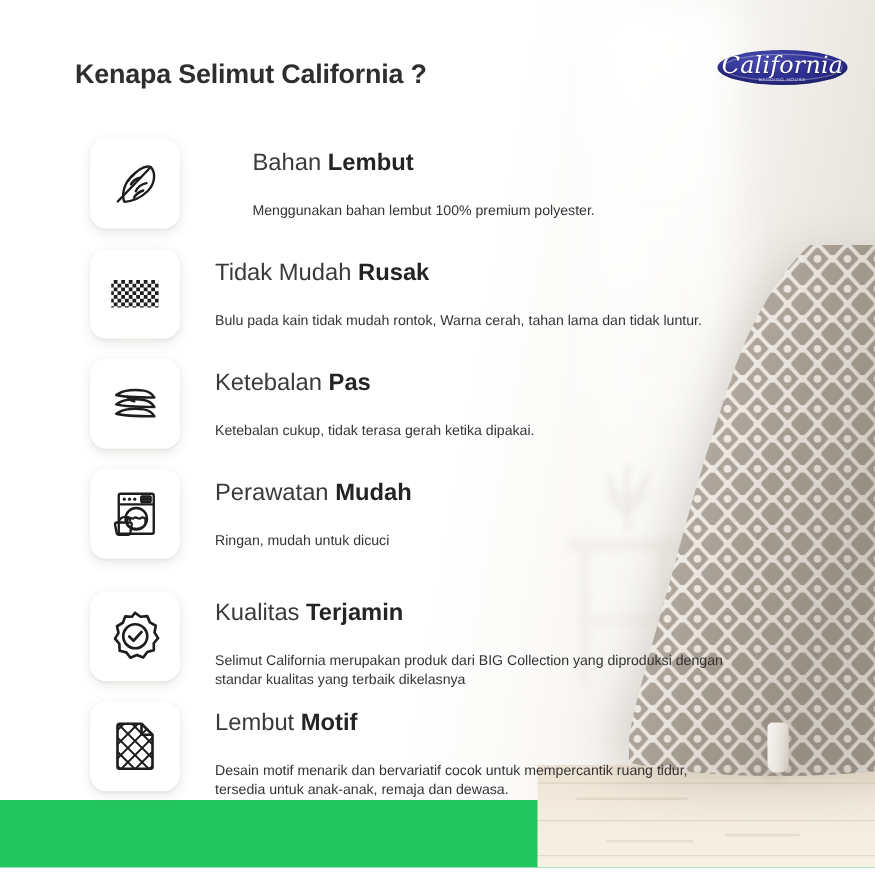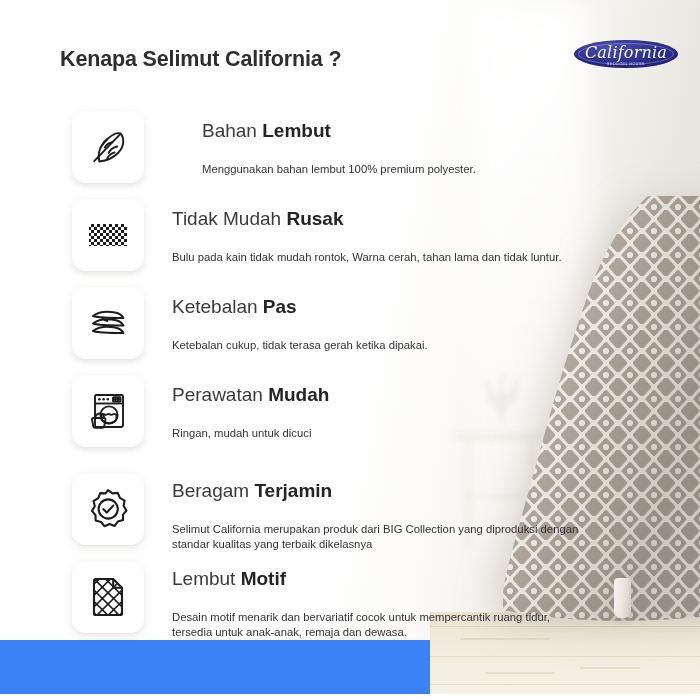--- a/index.html
+++ b/index.html
@@ -11,21 +11,21 @@
     height: 700px;
     font-family: "Liberation Sans", sans-serif;
     background: #ffffff;
     overflow: hidden;
   }
   .canvas {
     position: relative;
     width: 700px;
     height: 694px;
     overflow: hidden;
-    background: #3b82f6;
+    background: #22c55e;
   }
 
   
   .bg-photo {
     position: absolute;
     inset: 0;
     overflow: hidden;
   }
   .bg-wall {
     position: absolute;
@@ -128,21 +128,21 @@
     position: absolute;
     left: 4px; top: 3px; right: 4px; bottom: 3px;
     border: 1px solid rgba(255,255,255,.30);
     border-radius: 50%;
   }
   .brand-script {
     position: absolute;
     left: 0; right: 0; top: 3px;
     font-family: "DejaVu Serif", serif;
     font-style: italic;
-    font-size: 16px;
+    font-size: 19px;
     line-height: 19px;
     color: #ffffff;
     letter-spacing: .2px;
     text-shadow: 0 1px 1px rgba(0,0,0,.35);
   }
   .brand-sub {
     position: absolute;
     left: 0; right: 0; bottom: 1px;
     font-size: 3.6px;
     line-height: 5px;
@@ -407,21 +407,21 @@
                      L24.5 38.0 L19.4 40.2 L16.0 35.9 L10.7 34.6 L10.5 29.1
                      L7.0 24.9 L9.8 20.3 L8.6 15.0 L13.3 12.2 L15.2 7.1
                      L20.6 7.4 Z"></path>
             <circle cx="23.2" cy="23" r="9.6"></circle>
             <path d="M18.4 23.2 L21.8 26.6 L28.2 19.6"></path>
           </g>
         </svg>
       </div>
       <div class="feature-text">
         <div class="feat-title">
-          <span>Beragam </span><b>Terjamin</b>
+          <span>Kualitas </span><b>Terjamin</b>
         </div>
         <div class="feat-desc">Selimut California merupakan produk dari BIG Collection yang diproduksi dengan standar kualitas yang terbaik dikelasnya</div>
       </div>
     </div>
 
     <div class="feature f6">
       <div class="icon-card">
         <svg width="46" height="46" viewBox="0 0 46 46">
           <defs>
             <clipPath id="docClip">

